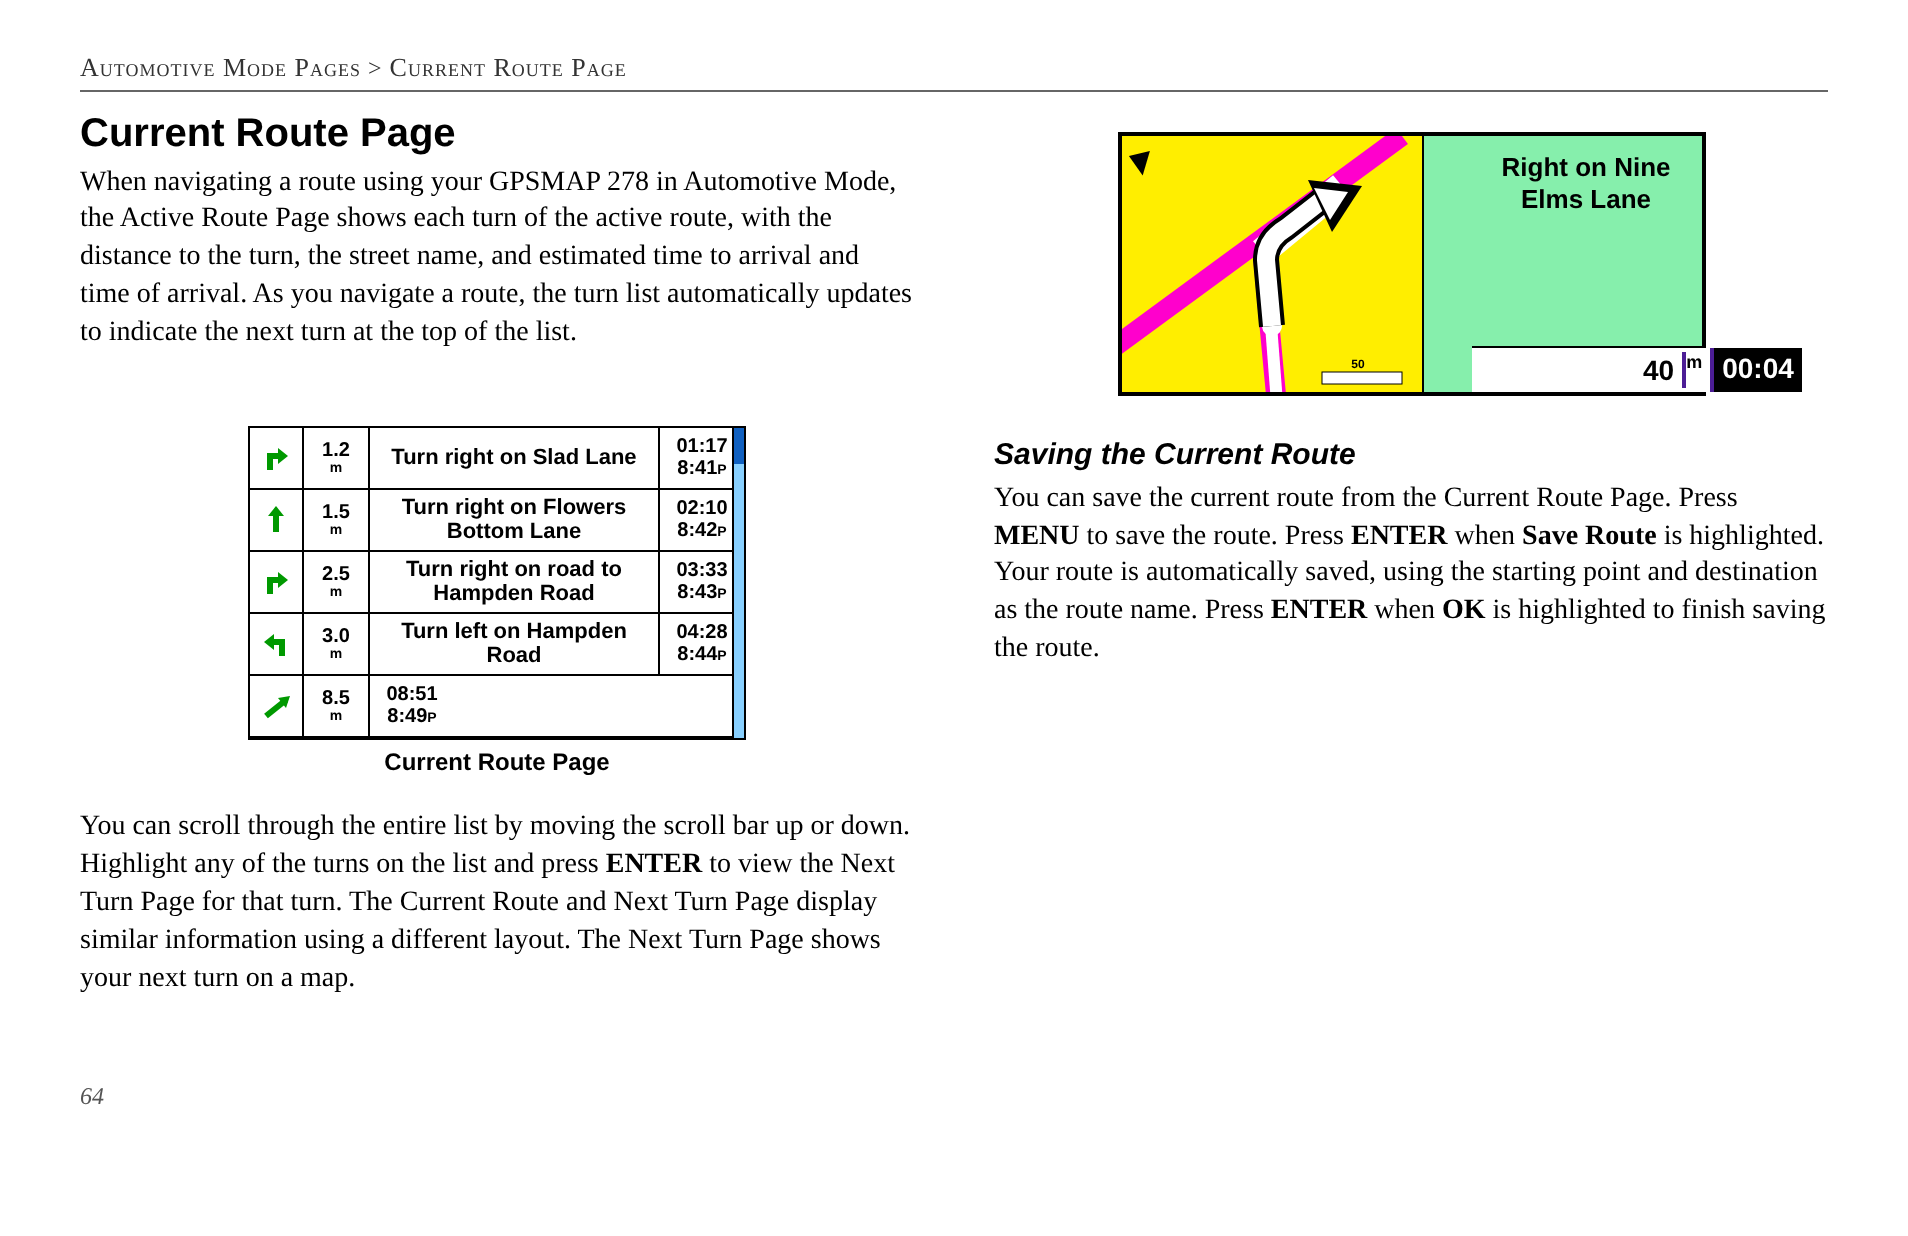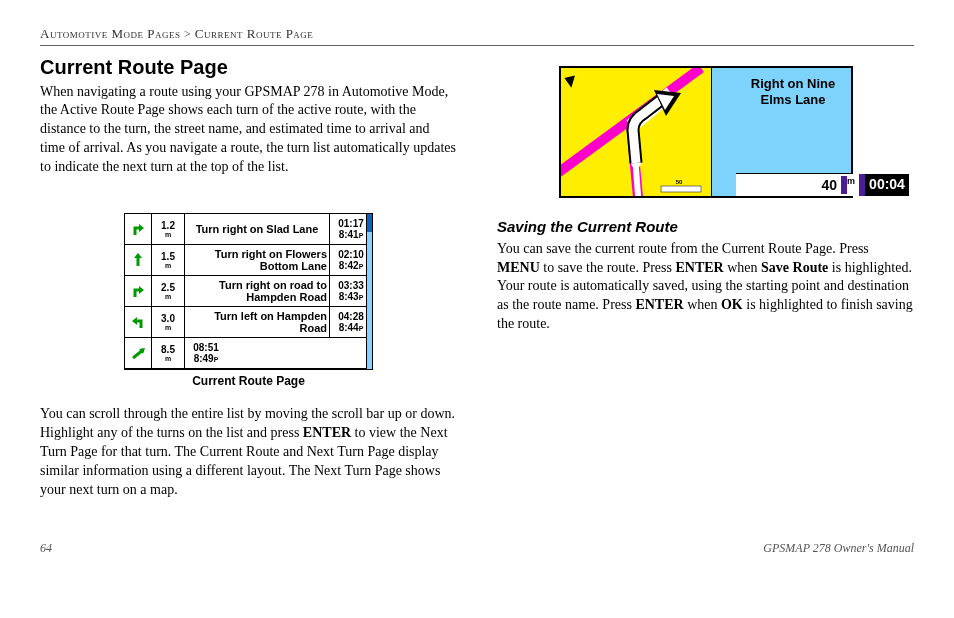--- a/index.html
+++ b/index.html
@@ -79,21 +79,21 @@
     display: flex;
     flex-direction: column;
     align-items: center;
     justify-content: center;
     padding: 0 2px;
     text-align: center;
     line-height: 1.1;
   }
   .c-icon { width: 22px; }
   .c-dist { width: 28px; font-size: 10px; }
-  .c-desc { width: 140px; text-align: right; }
+  .c-desc { width: 140px; }
   .c-time { width: 38px; font-size: 10px; border-right: none; }
   .scrollbar {
     width: 5px;
     background: #88d0ff;
     border-left: 1px solid #000;
     position: absolute;
     right: 0;
     top: 0;
     bottom: 0;
   }
@@ -107,21 +107,21 @@
   }
   .arrow {
     width: 14px; height: 14px;
   }
   
   .next-turn-box {
     display: inline-flex;
     border: 2px solid #000;
     font-family: Arial, Helvetica, sans-serif;
     font-weight: bold;
-    background: #7dd3fc;
+    background: #86efac;
     font-size: 13px;
     gap: 24px;
   }
   .nt-map {
     width: 150px;
     height: 128px;
     position: relative;
     background: #ffee00;
     overflow: hidden;
     border-right: 1px solid #000;
@@ -140,21 +140,21 @@
     display: flex;
     border-top: 1px solid #000;
     font-size: 14px;
   }
   .nt-bottom span {
     flex: 1;
     padding: 1px 4px;
     text-align: center;
   }
   .nt-bottom span:first-child {
-    border-right: 6px solid #4c1d95;
+    border-right: 2px solid #4c1d95;
     background: #fff;
     padding-left: 43px;
   }
   .nt-bottom span:last-child {
     background: #000;
     color: #fff;
   }
   .cursor {
     position: absolute;
     top: 6px; left: 6px;
@@ -303,14 +303,13 @@
 
     <h2>Saving the Current Route</h2>
     <p>
       <span>You can save the current route from the Current Route Page. Press </span><strong>MENU</strong><span> to save the route. Press </span><strong>ENTER</strong><span> when </span><strong>Save Route</strong><span> is highlighted. Your route is automatically saved, using the starting point and destination as the route name. Press </span><strong>ENTER</strong><span> when </span><strong>OK</strong><span> is highlighted to finish saving the route.</span>
     </p>
   </div>
 </div>
 
 <div class="footer">
   <span>64</span>
-  <span>GPSMAP 278 Owner's Manual</span>
 </div>
 
 </body></html>

